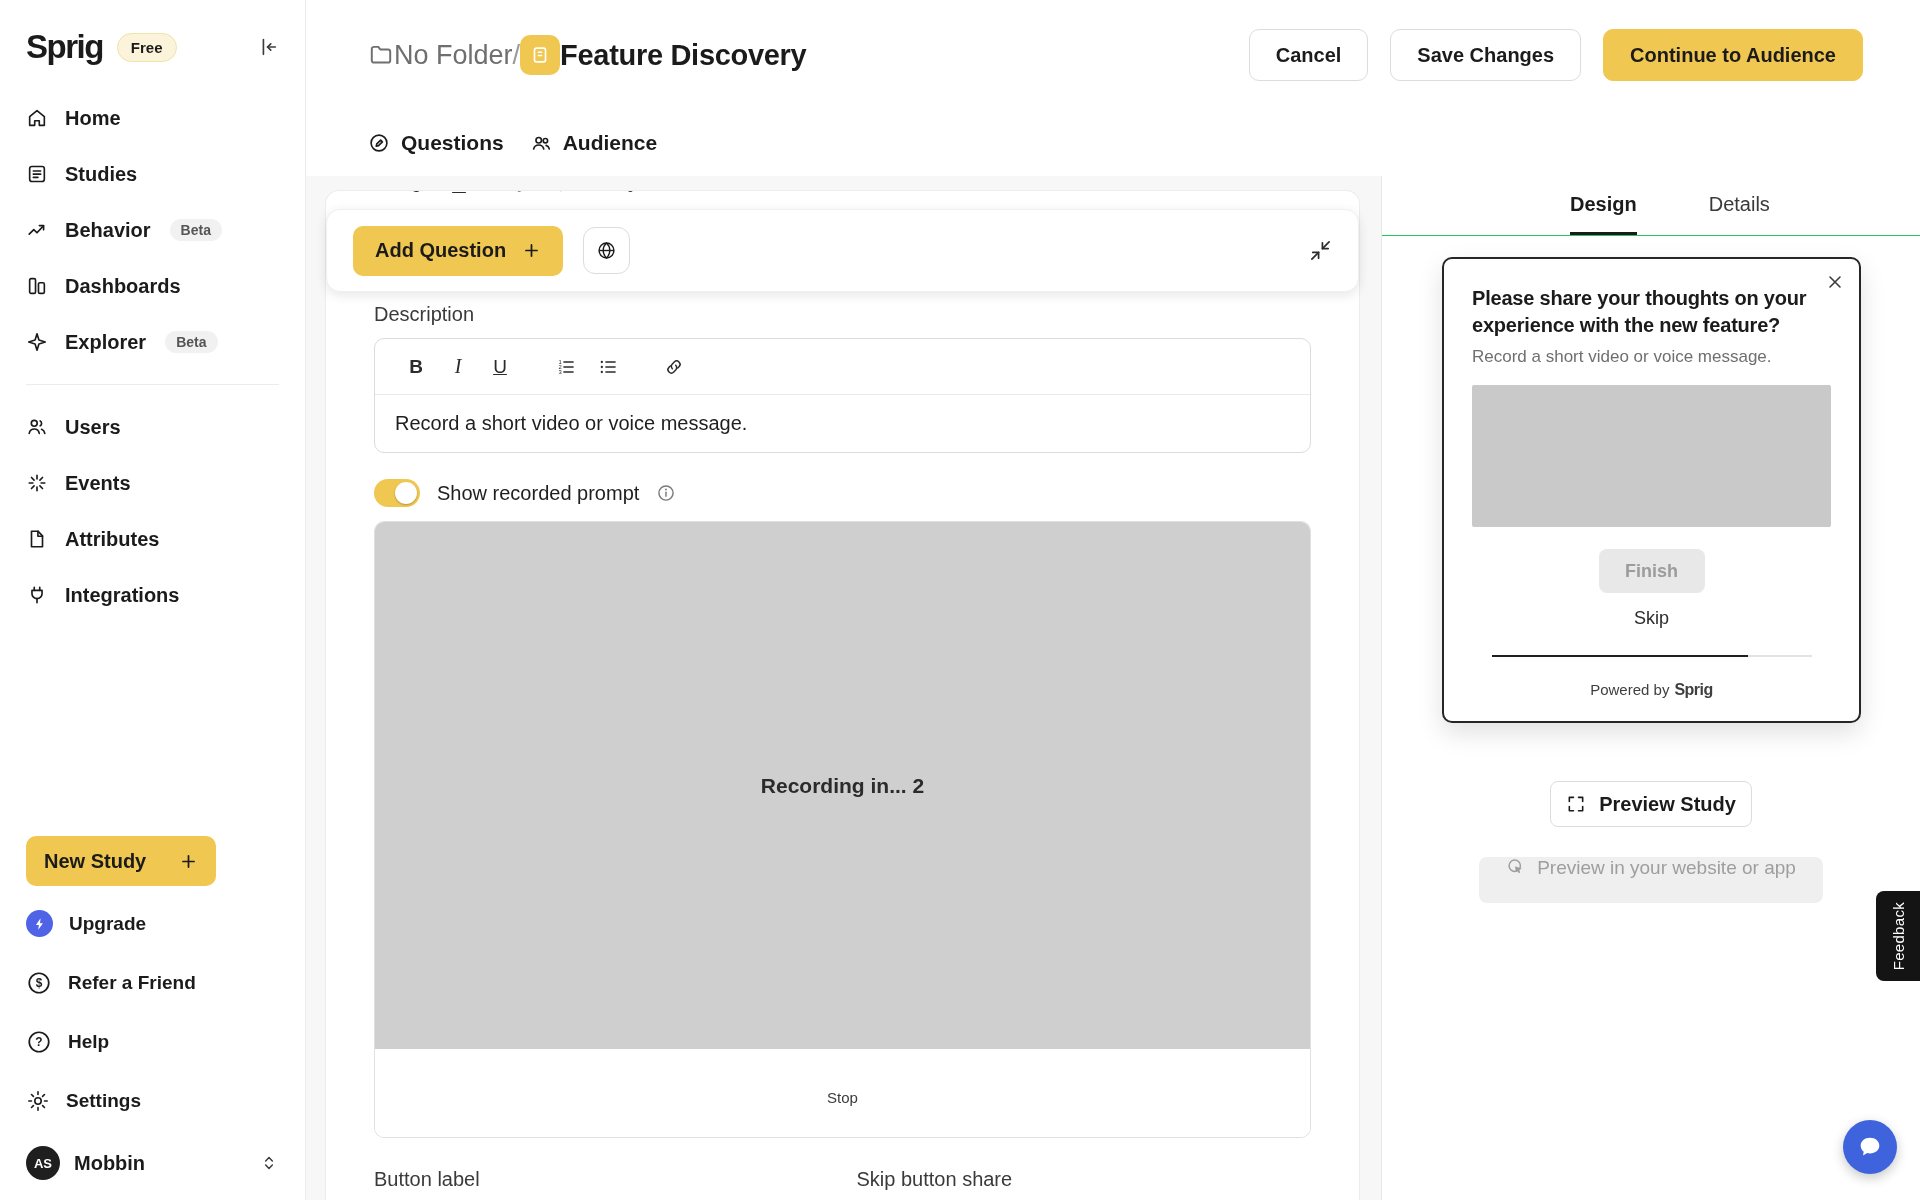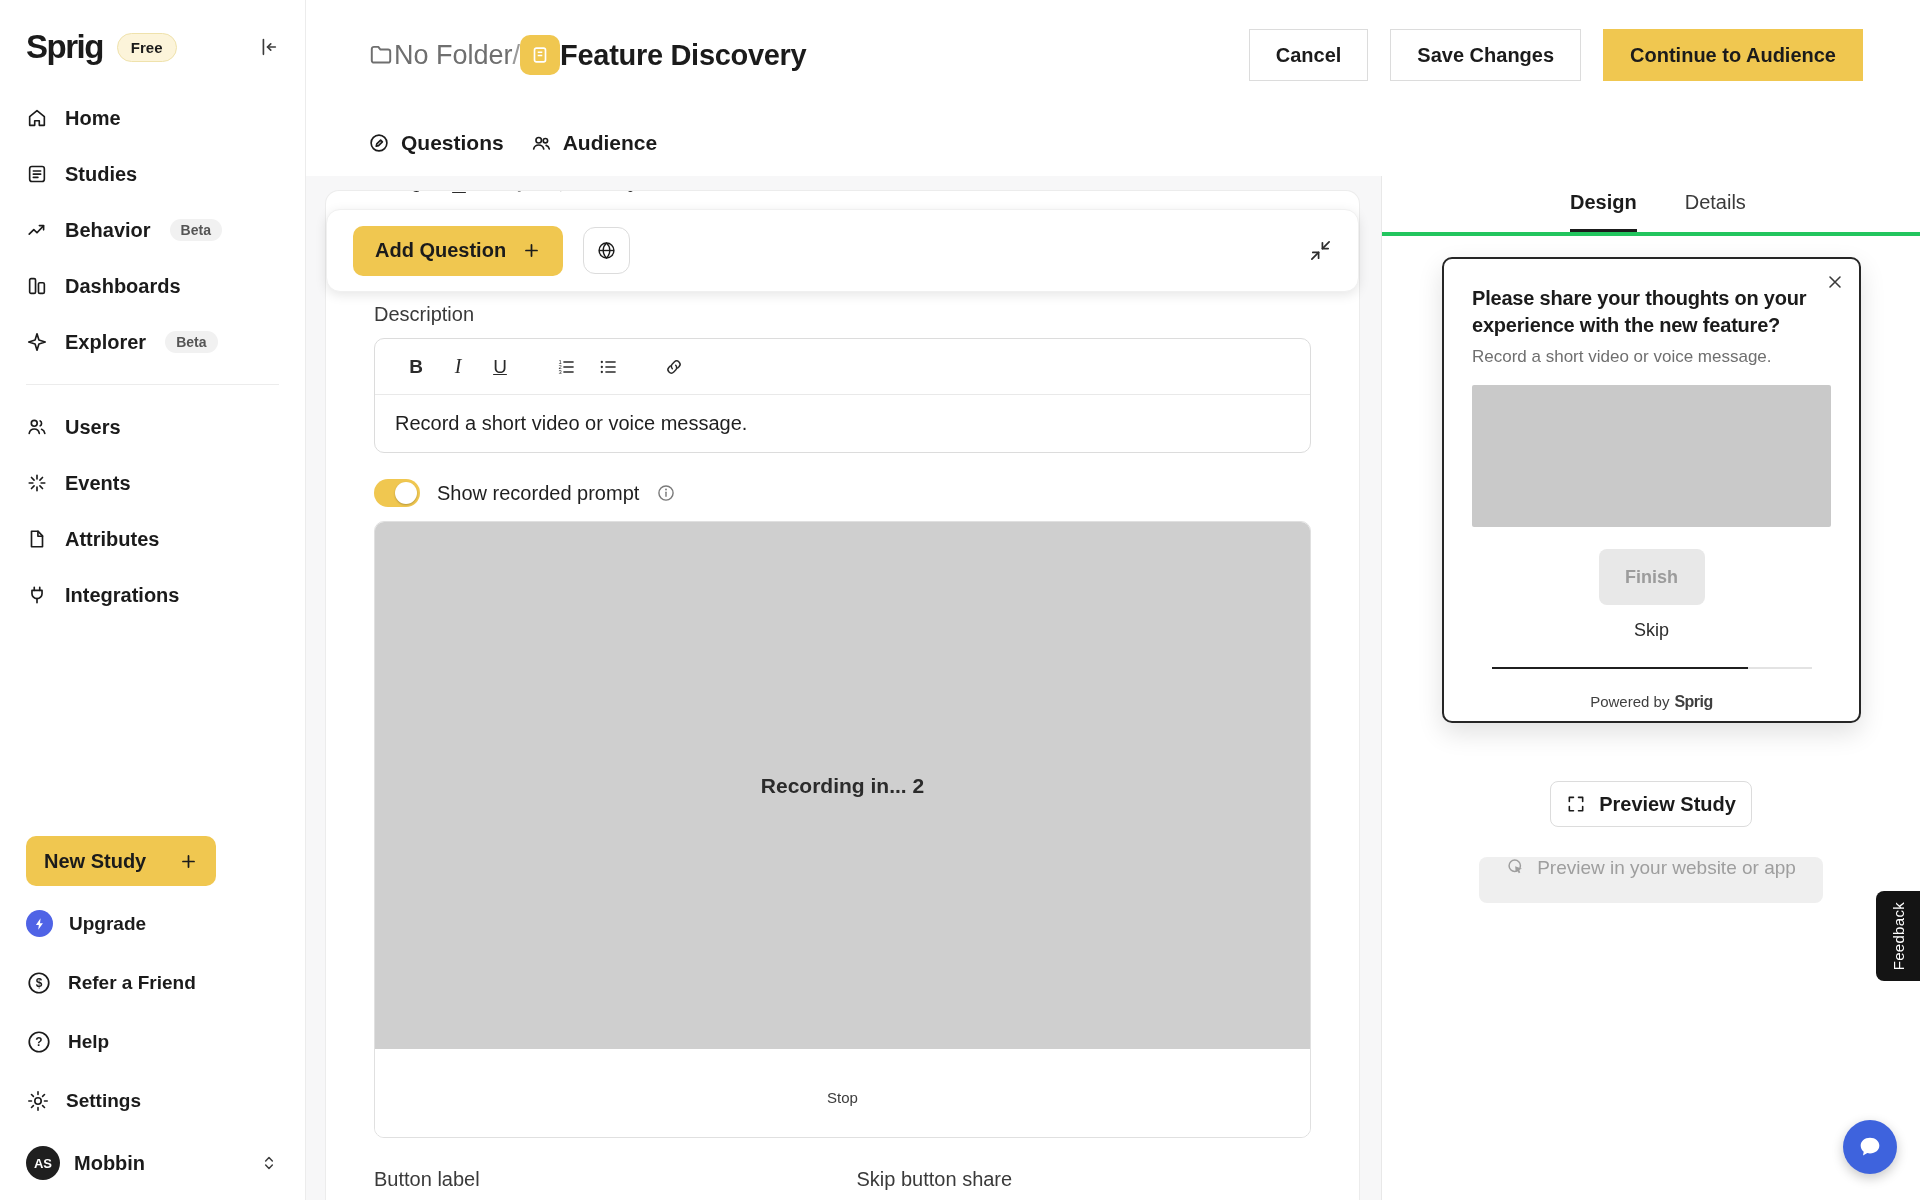--- a/index.html
+++ b/index.html
@@ -82,21 +82,21 @@
   .crumb{ display:flex; align-items:center; }
   .crumb-folder{ font-size:27px; font-weight:500; color:#6f6f6f; }
   .crumb-sep{ font-size:27px; color:#9a9a9a; }
   .doc-chip{
     width:40px; height:40px; background:var(--accent); border-radius:10px;
     display:flex; align-items:center; justify-content:center;
   }
   .page-title{ font-size:29px; font-weight:700; letter-spacing:-0.3px; }
   .header-actions{ margin-left:auto; display:flex; gap:22px; }
   .btn{
-    height:52px; border-radius:0; font-size:20px; font-weight:600;
+    height:52px; border-radius:10px; font-size:20px; font-weight:600;
     display:flex; align-items:center; justify-content:center; padding:0 26px;
     border:1px solid #dcdcdc; background:#fff; cursor:pointer; font-family:inherit; color:#1b1b1b;
   }
   .btn-primary{ background:var(--accent); border:1px solid var(--accent); font-weight:700; }
 
   .tabs-row{
     height:66px; background:#fff; display:flex; align-items:center;
     padding-left:62px; gap:26px;
   }
   .main-tab{ display:flex; align-items:center; gap:11px; font-size:21px; cursor:pointer; }
@@ -180,42 +180,42 @@
   .fields-row{ margin-top:30px; display:flex; gap:28px; }
   .field{ flex:1; }
   .field-label{ font-size:20px; color:#3a3a3a; }
 
   
   .right-panel{
     width:539px; min-width:539px; background:#fff; border-left:1px solid #e8e8e8;
     display:flex; flex-direction:column;
   }
   .design-tabs{
-    height:60px; border-bottom:4px solid #22c55e;
-    display:flex; gap:48px; padding-left:188px;
+    height:60px; border-bottom:1px solid #22c55e;
+    display:flex; gap:72px; padding-left:188px;
   }
   .dtab{
     height:100%; display:flex; align-items:center; font-size:20px;
     border-bottom:3px solid transparent; cursor:pointer; color:#3a3a3a;
   }
   .dtab.active{ font-weight:700; color:#1b1b1b; border-bottom-color:#1b1b1b; }
   .panel-body{ position:relative; flex:1; }
 
   .preview-card{
     position:absolute; left:60px; top:21px; width:419px; height:466px;
     background:#fff; border:2px solid #262626; border-radius:10px;
     box-shadow:0 10px 26px rgba(0,0,0,.12);
     padding:26px 28px 0;
   }
   .pc-close{ position:absolute; top:13px; right:14px; color:#3a3a3a; cursor:pointer; background:none; border:none; }
   .pc-title{ font-size:20px; font-weight:700; line-height:1.35; letter-spacing:-0.2px; padding-right:10px; }
   .pc-sub{ margin-top:8px; font-size:17px; color:#6f6f6f; }
   .pc-media{ margin-top:18px; height:142px; background:#C9C9C9; border-radius:2px; }
   .pc-finish{
-    margin:22px auto 0; width:106px; height:56px; background:#E8E8E8; border:none;
+    margin:22px auto 0; width:106px; height:44px; background:#E8E8E8; border:none;
     color:#9C9C9C; border-radius:8px; font-size:18px; font-weight:600;
     display:flex; align-items:center; justify-content:center; cursor:default; font-family:inherit;
   }
   .pc-skip{ margin-top:15px; text-align:center; font-size:18px; font-weight:500; color:#2b2b2b; cursor:pointer; }
   .pc-progress{ margin:26px auto 0; width:320px; height:2px; background:#E3E3E3; position:relative; }
   .pc-progress-fill{ position:absolute; left:0; top:0; bottom:0; background:#1f1f1f; }
   .pc-powered{ margin-top:24px; text-align:center; font-size:15px; color:#3f3f3f; }
   .pc-brand{ font-weight:800; font-size:16px; letter-spacing:-0.5px; margin-left:5px; }
 
   .preview-study{

